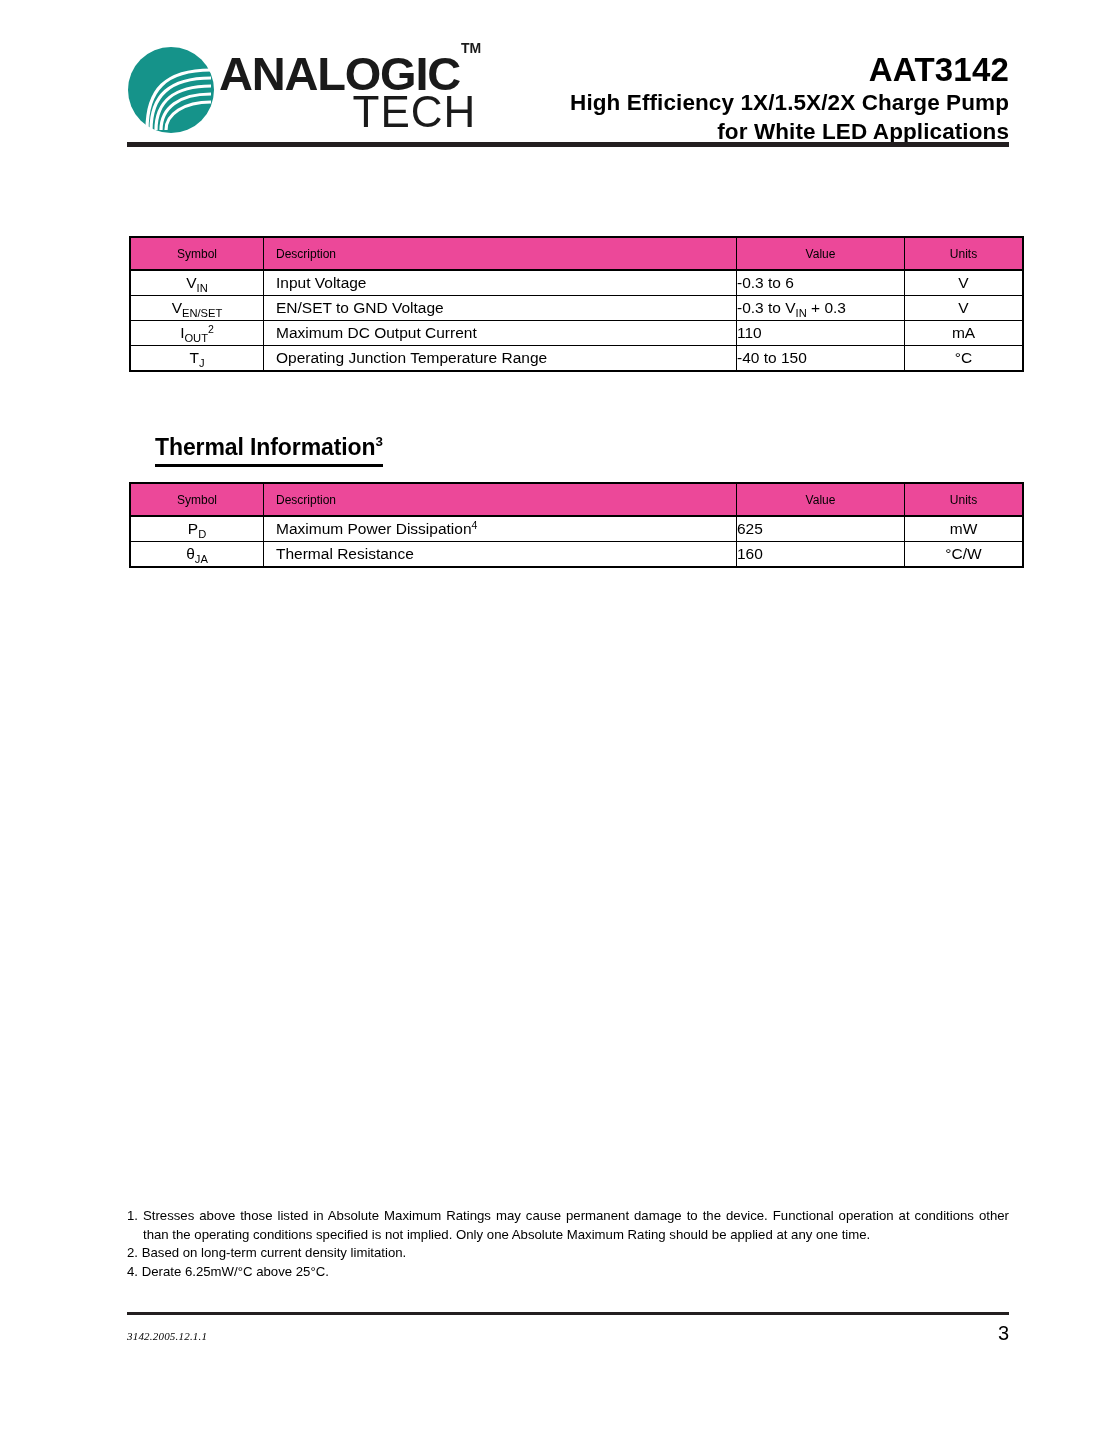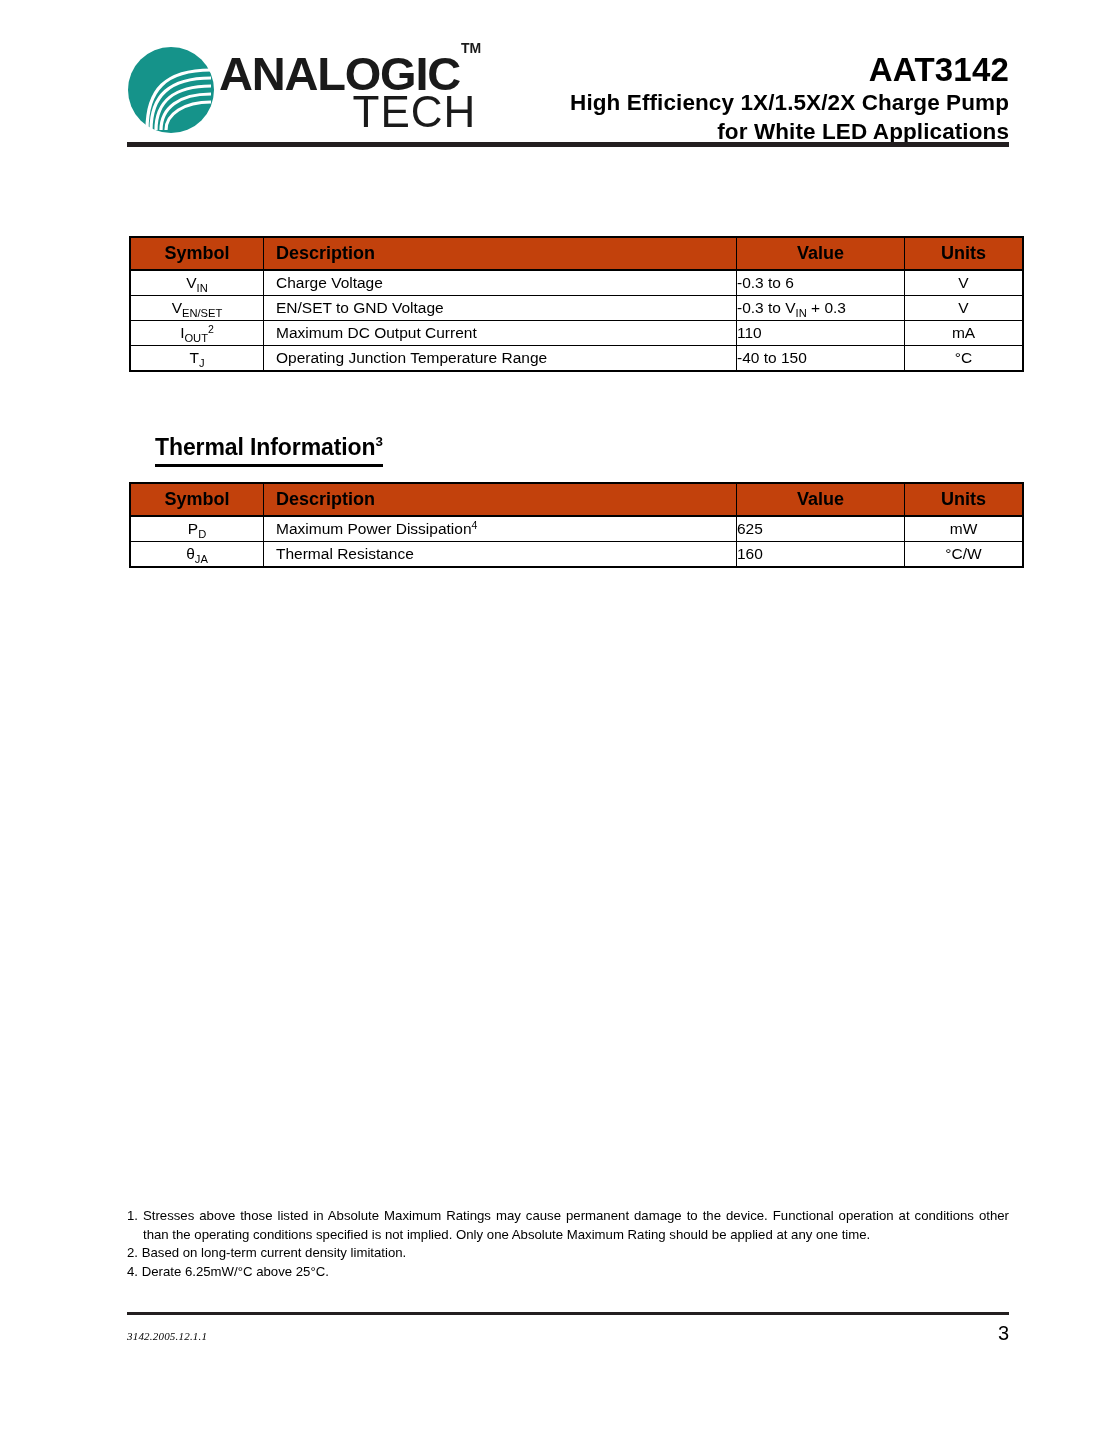--- a/index.html
+++ b/index.html
@@ -135,24 +135,24 @@
     font-size: 15.5px;
   }
   table.spec th,
   table.spec td {
     border: 1px solid #000;
     padding: 0;
     height: 24px;
     vertical-align: middle;
   }
   table.spec thead th {
-    background: #c2410c;
-    font-weight: bold;
+    background: #ec4899;
+    font-weight: normal;
     height: 31px;
-    font-size: 18px;
+    font-size: 12px;
     border-bottom: 2.5px solid #000;
   }
   table.spec thead th:first-child { border-left: 2px solid #000; }
   table.spec thead th:last-child  { border-right: 2px solid #000; }
   table.spec thead tr th { border-top: 2px solid #000; }
   table.spec tbody td:first-child { border-left: 2px solid #000; }
   table.spec tbody td:last-child  { border-right: 2px solid #000; }
   table.spec tbody tr:last-child td { border-bottom: 2px solid #000; }
 
   .c-sym  { width: 132px; text-align: center; }
@@ -263,21 +263,21 @@
       <tr>
         <th class="c-sym">Symbol</th>
         <th class="c-desc">Description</th>
         <th class="c-val">Value</th>
         <th class="c-unit">Units</th>
       </tr>
     </thead>
     <tbody>
       <tr>
         <td class="c-sym"><span>V</span><sub>IN</sub></td>
-        <td class="c-desc"><span>Charge Voltage</span></td>
+        <td class="c-desc"><span>Input Voltage</span></td>
         <td class="c-val"><span>-0.3 to 6</span><sub></sub><span></span></td>
         <td class="c-unit">V</td>
       </tr>
       <tr>
         <td class="c-sym"><span>V</span><sub>EN/SET</sub></td>
         <td class="c-desc"><span>EN/SET to GND Voltage</span></td>
         <td class="c-val"><span>-0.3 to V</span><sub>IN</sub><span> + 0.3</span></td>
         <td class="c-unit">V</td>
       </tr>
       <tr>

